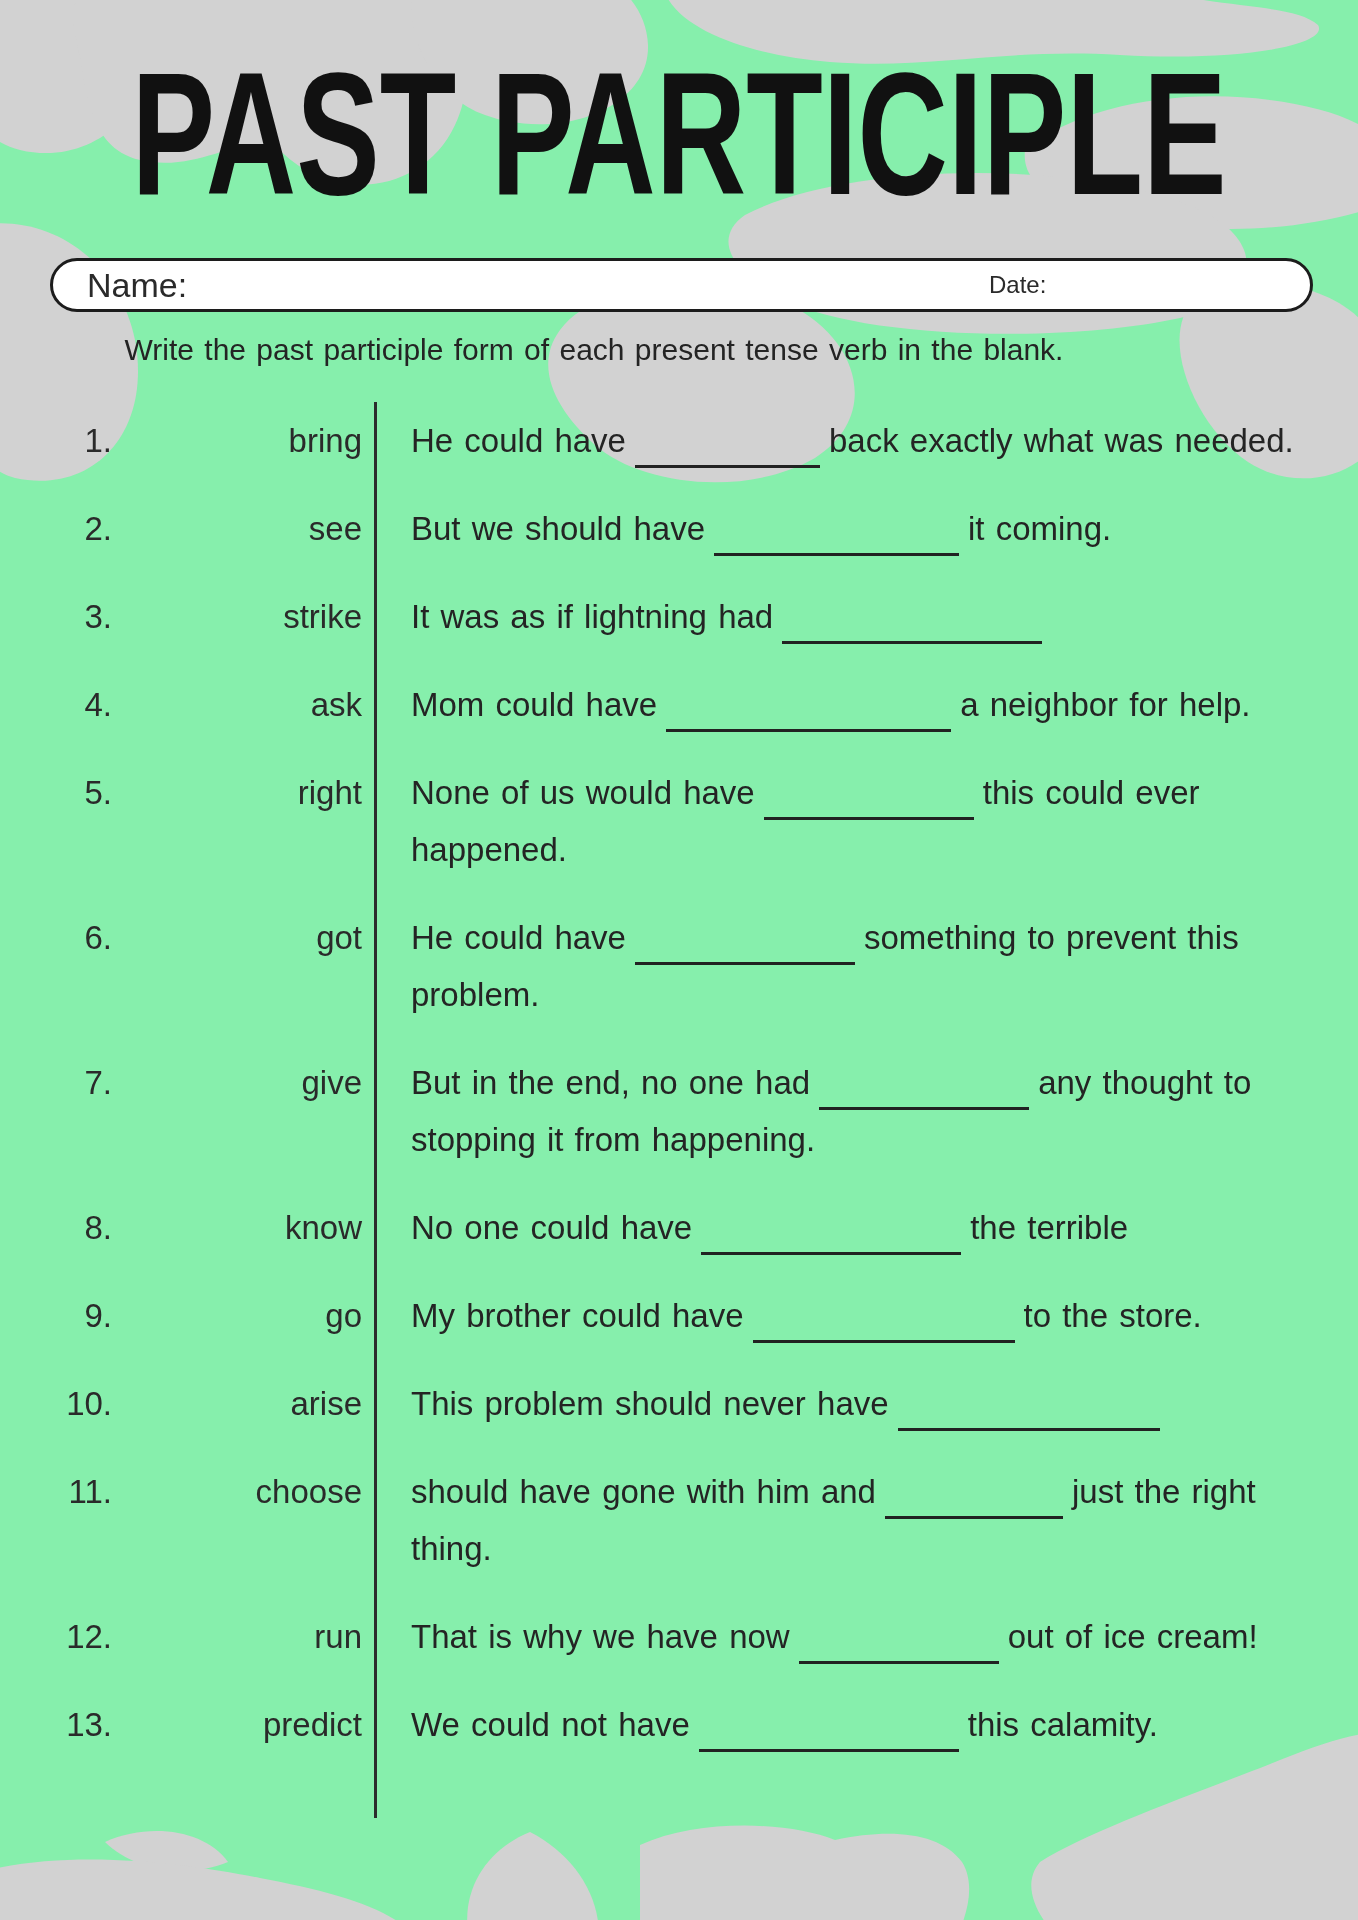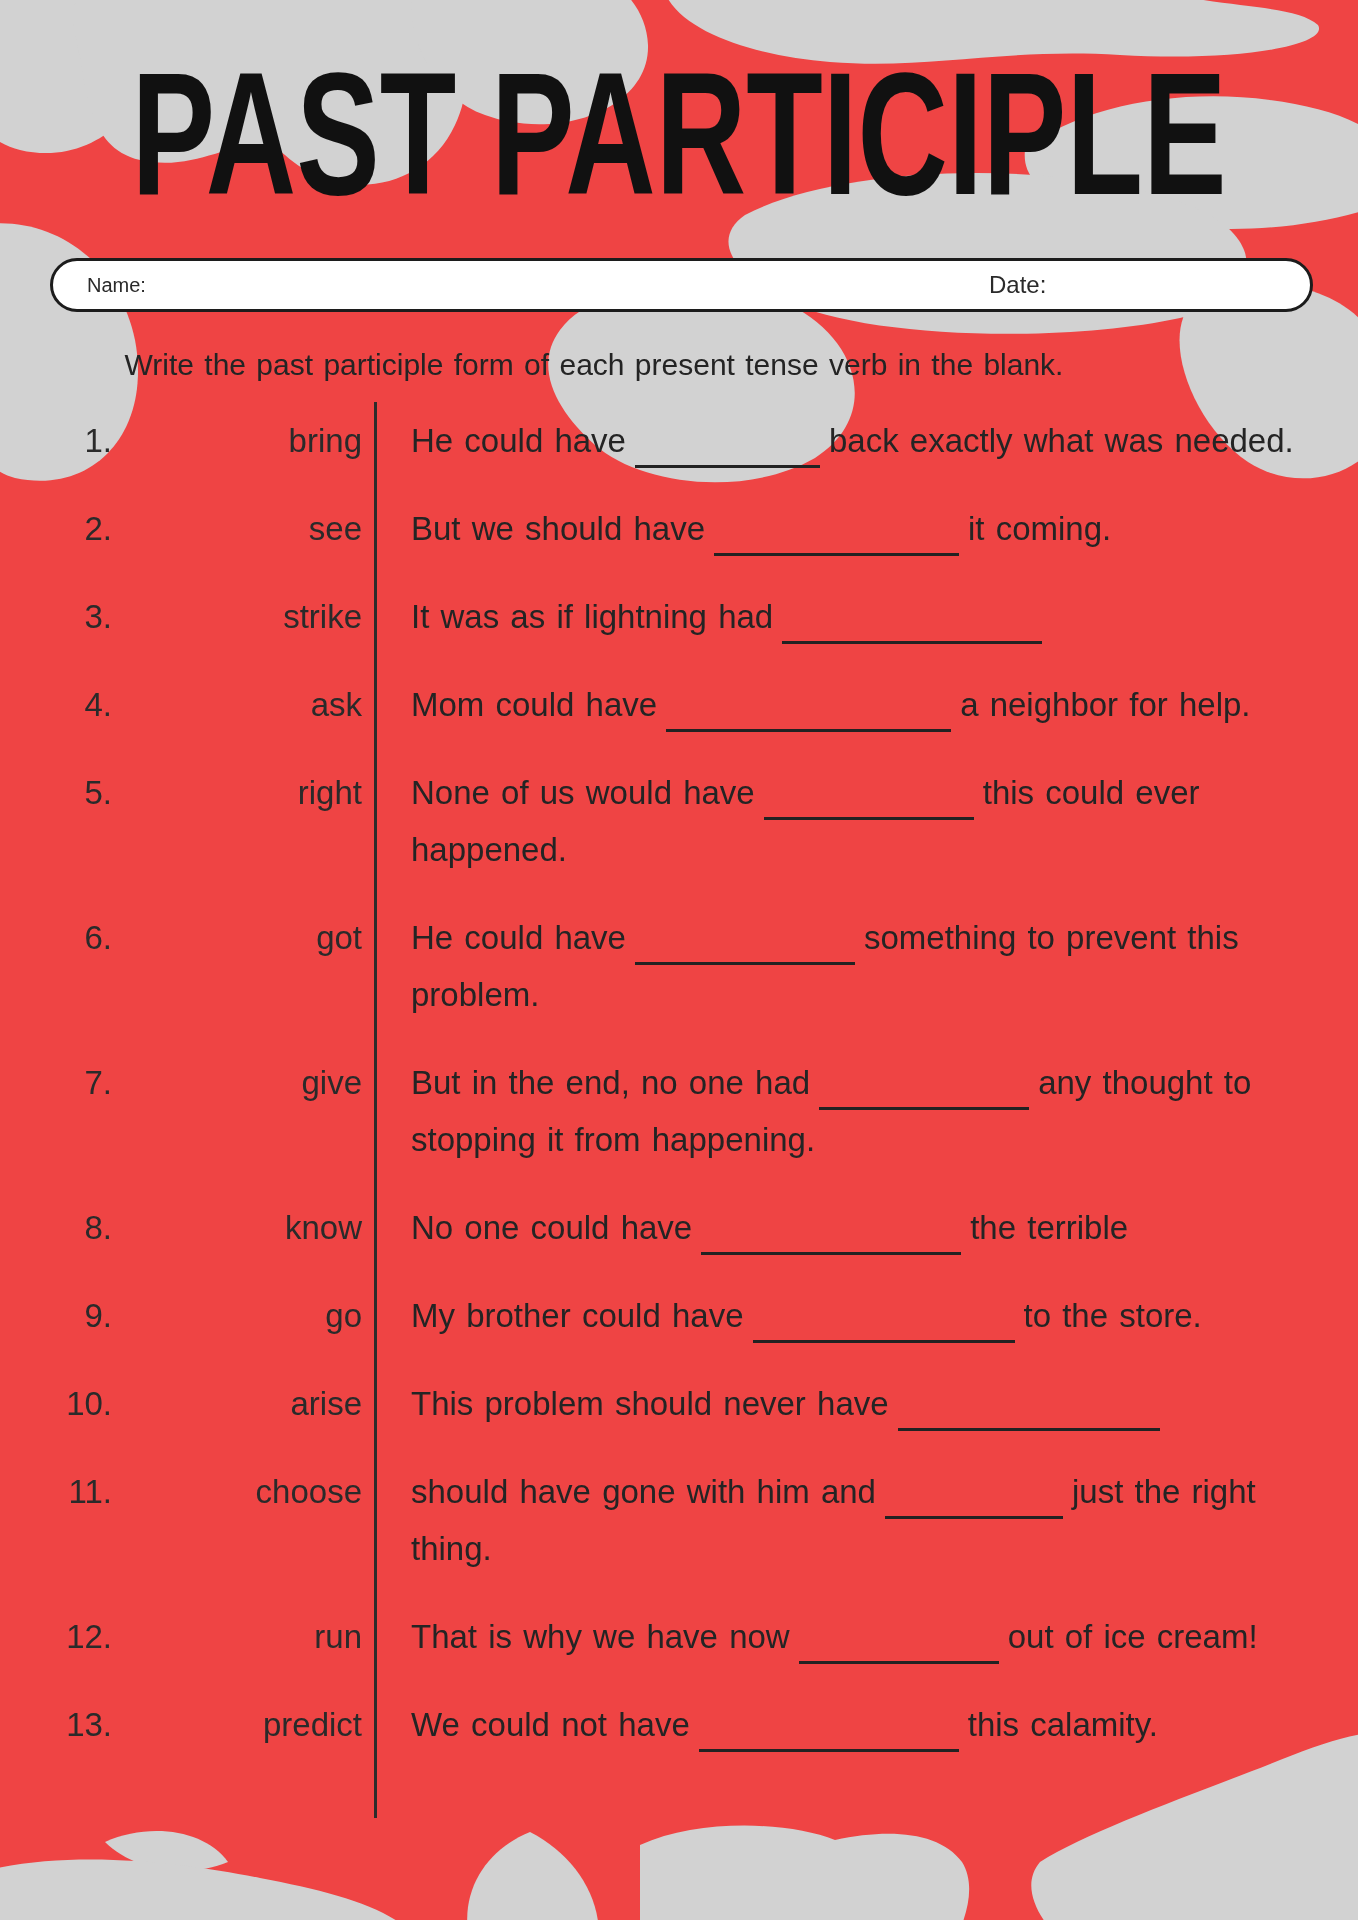--- a/index.html
+++ b/index.html
@@ -1,37 +1,37 @@
 <!DOCTYPE html>
 <html><head>
 <meta charset="utf-8">
 <style>
   html,body { margin:0; padding:0; background:#ffffff; }
   .sheet {
-    position:relative; width:1358px; height:1920px; background:#ef4444;
+    position:relative; width:1358px; height:1920px; background:#86efac;
     overflow:hidden; font-family:"Liberation Sans","DejaVu Sans",sans-serif;
     color:#262626;
     text-decoration:underline;
   }
   .blobs { position:absolute; left:0; top:0; width:1358px; height:1920px; }
   .blobs path { fill:#d2d2d2; }
   .title-svg { position:absolute; left:0; top:0; width:1358px; height:260px; }
   .title-svg text {
     font-family:"Liberation Sans","DejaVu Sans",sans-serif;
     font-weight:bold; fill:#111111;
   }
   .namebox {
     position:absolute; left:50px; top:258px; width:1263px; height:54px;
     background:#ffffff; border:3px solid #1c1c1c; border-radius:28px;
     box-sizing:border-box;
   }
-  .nlabel { position:absolute; left:34px; top:0; line-height:48px; font-size:20px; color:#2a2a2a; }
+  .nlabel { position:absolute; left:34px; top:0; line-height:48px; font-size:34px; color:#2a2a2a; }
   .dlabel { position:absolute; left:936px; top:0; line-height:48px; font-size:24px; color:#2a2a2a; }
   .instruction {
-    position:absolute; left:0; top:346px; width:1188px; text-align:center;
+    position:absolute; left:0; top:331px; width:1188px; text-align:center;
     font-size:30px; line-height:38px; color:#242424; word-spacing:2px;
   }
   .divider { position:absolute; left:374px; top:402px; width:3px; height:1416px; background:#2c2c2c; }
   .rows { position:absolute; left:52px; top:412px; width:1292px; }
   .row { display:flex; align-items:flex-start; margin-bottom:31px; line-height:57px; font-size:33px; }
   .num { width:60px; text-align:right; flex:none; color:#2a2a2a; }
   .verb { width:220px; margin-left:30px; text-align:right; flex:none; color:#2a2a2a; }
   .sentence { margin-left:49px; flex:1 1 auto; word-spacing:2px; color:#242424; }
   .blank {
     display:inline-block; height:22px; border-bottom:3px solid #222222;

